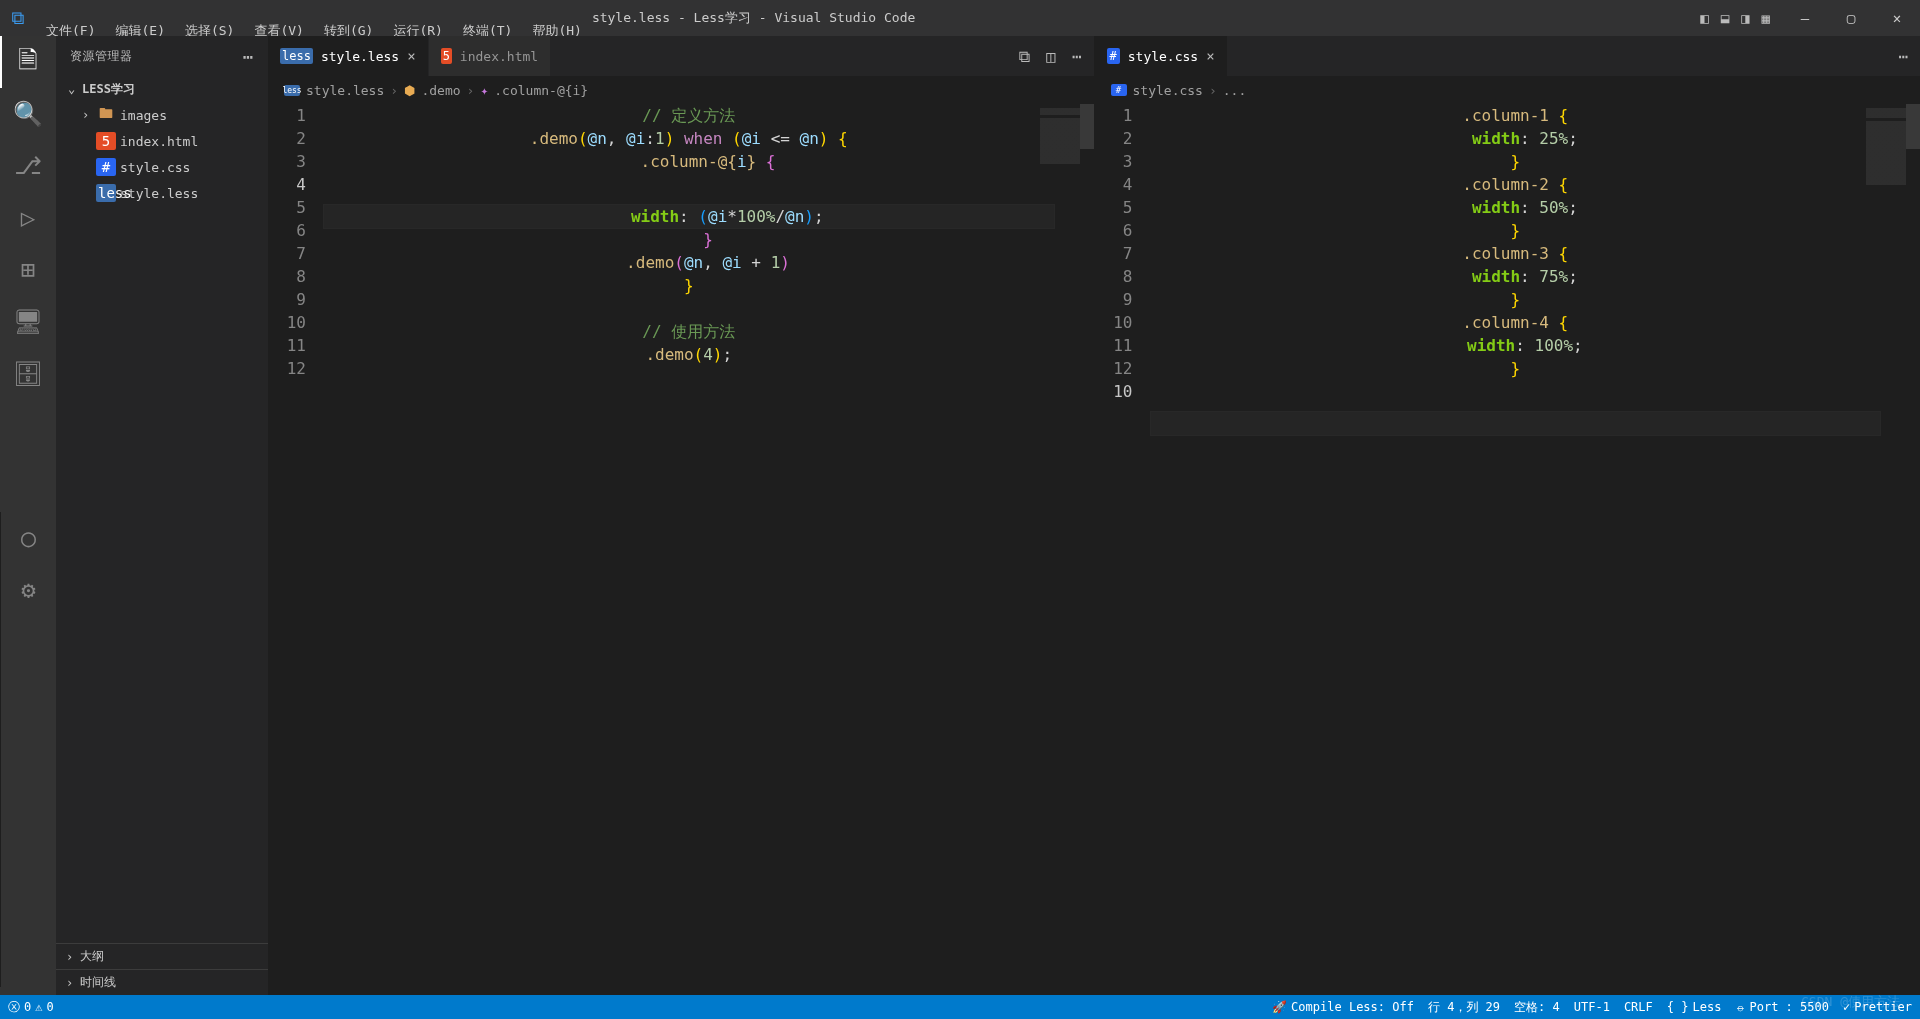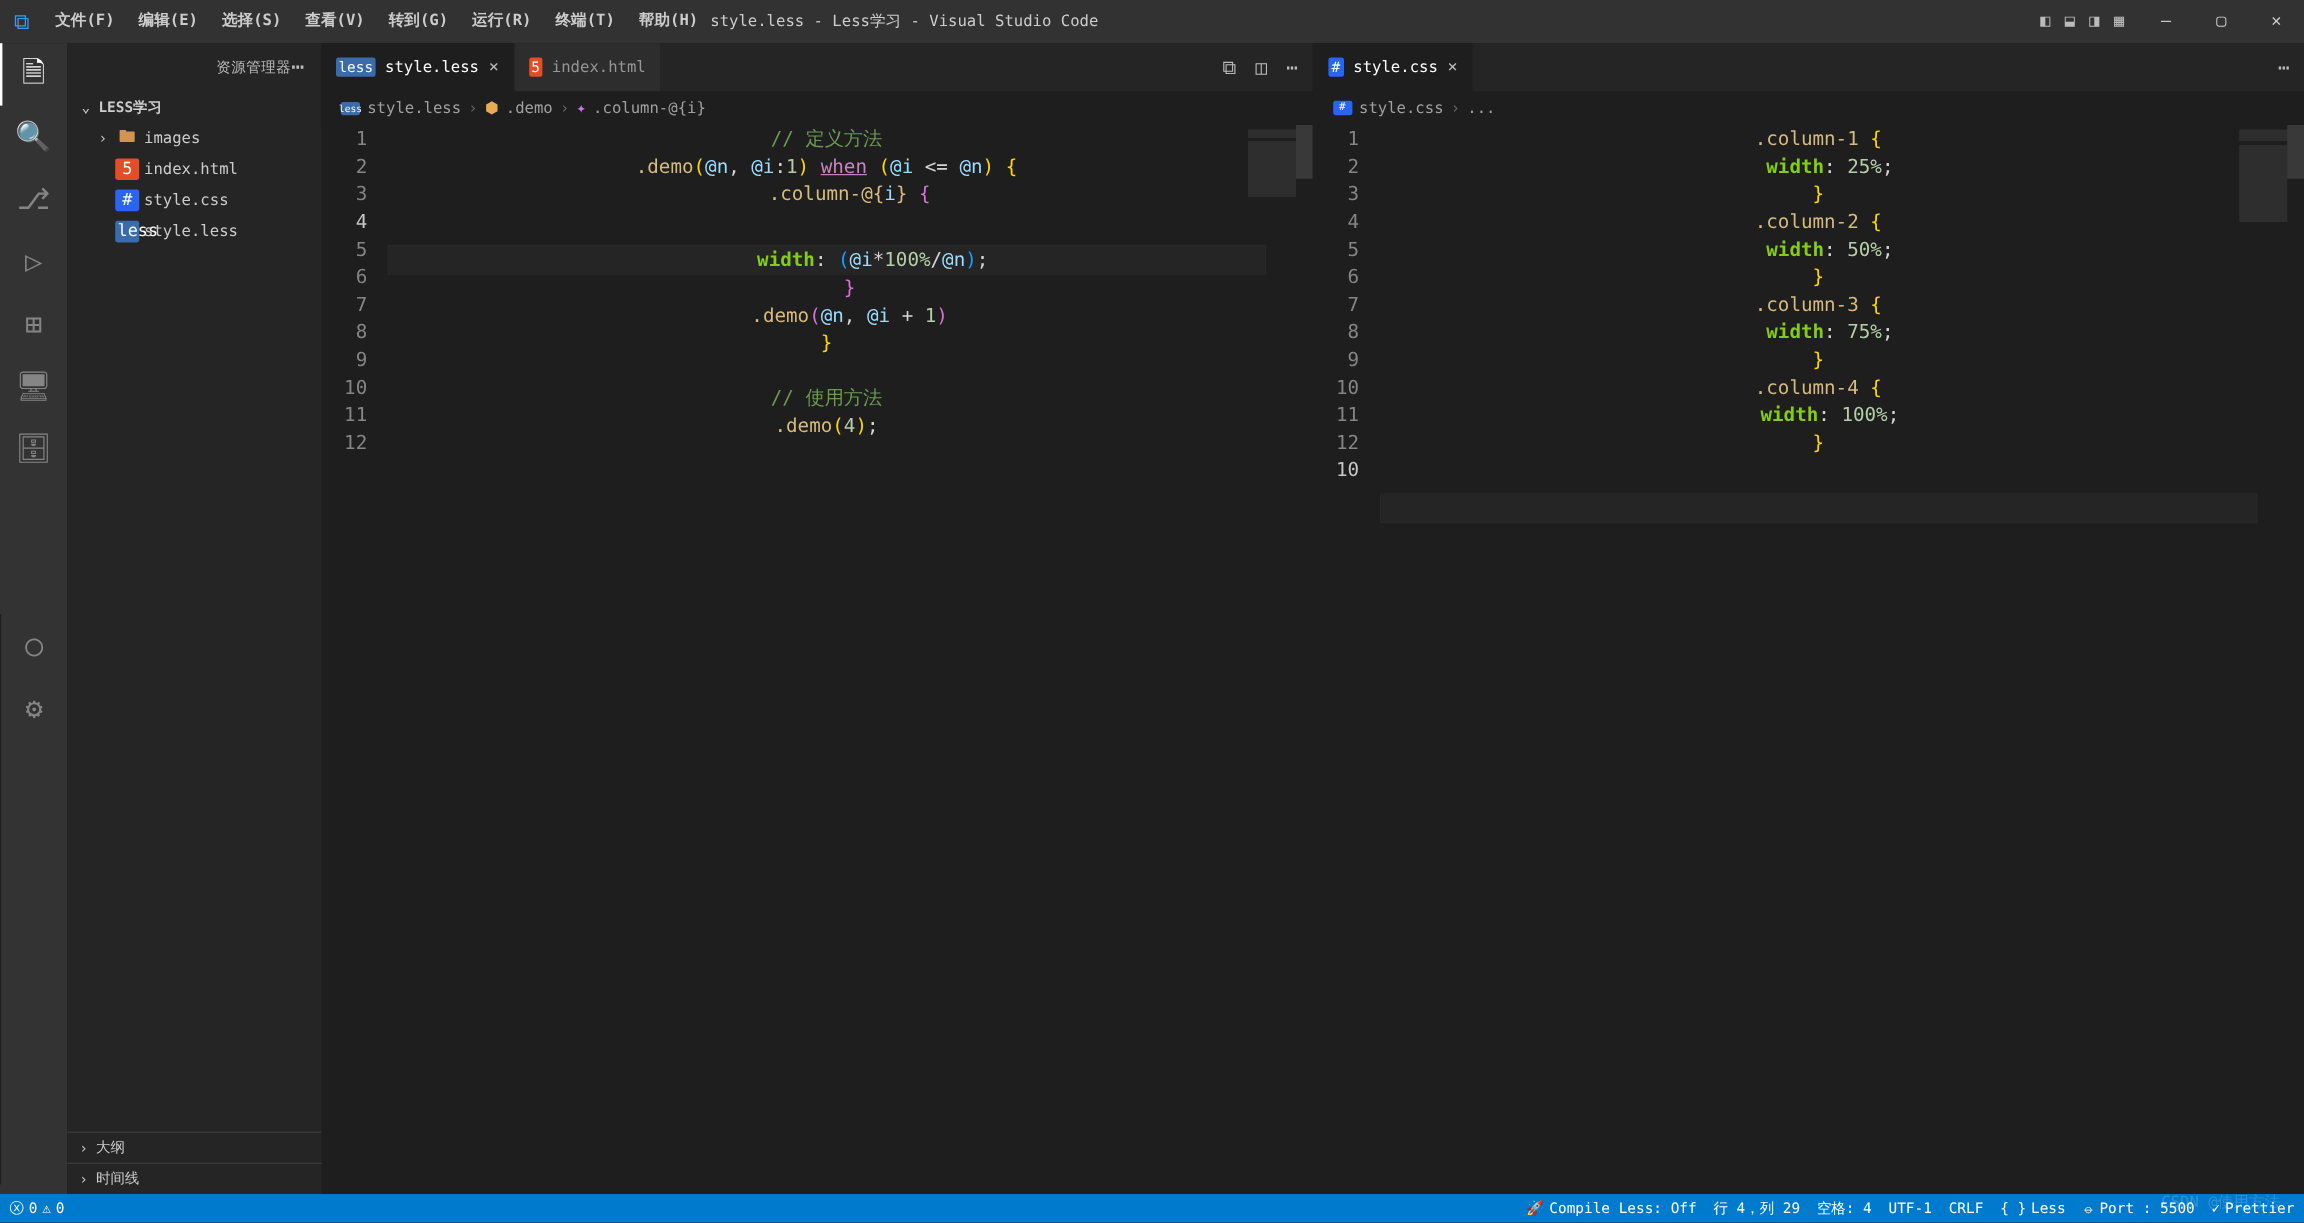--- a/index.html
+++ b/index.html
@@ -2,39 +2,39 @@
 <html><head>
 <meta charset="utf-8">
 <style>
 * { margin: 0; padding: 0; box-sizing: border-box; font-family: 'Segoe UI', Consolas, monospace; }
 body { background: #1e1e1e; color: #cccccc; height: 1019px; width: 1920px; overflow: hidden; display: flex; flex-direction: column; }
 
 
 .titlebar { height: 36px; background: #323233; display: flex; align-items: center; font-size: 13px; color: #cccccc; }
 .titlebar .vscode-logo { width: 36px; display:flex; justify-content:center; color:#3b9bf0; font-size:18px;}
 .titlebar .menu { display: flex; }
-.titlebar .menu-item { padding: 0 10px; height: 36px; line-height: 36px; cursor: default; font-weight: bold; }
+.titlebar .menu-item { padding: 13px 10px; height: 36px; line-height: 36px; cursor: default; }
 .titlebar .title { flex: 1; text-align: left; color: #cccccc; }
 .titlebar .winctrl { display: flex; }
 .titlebar .layout-icons { display:flex; gap:12px; padding:0 12px; color:#bbb; font-size:14px;}
 .titlebar .winbtn { width: 46px; text-align: center; height: 36px; line-height: 36px; cursor: default; font-size:14px;}
 
 
 .main { flex: 1; display: flex; min-height: 0; }
 
 
 .activitybar { width: 56px; background: #333333; display: flex; flex-direction: column; justify-content: space-between; padding-bottom: 8px; }
 .activitybar .group { display: flex; flex-direction: column; }
 .ab-item { height: 52px; display: flex; align-items: center; justify-content: center; color: #858585; font-size: 24px; position: relative; }
 .ab-item.active { color: #ffffff; }
 .ab-item.active::before { content:""; position:absolute; left:0; top:0; bottom:0; width:2px; background:#fff; }
 
 
 .sidebar { width: 212px; background: #252526; display: flex; flex-direction: column; font-size: 13px; }
-.sidebar-header { height: 40px; display: flex; align-items: center; justify-content: flex-end; padding: 0 14px; color: #bbbbbb; font-size: 12px; letter-spacing: 0.5px; }
+.sidebar-header { height: 40px; display: flex; align-items: center; justify-content: space-between; padding: 0 14px; color: #bbbbbb; font-size: 12px; letter-spacing: 0.5px; }
 .sidebar-header .actions { color: #bbb; font-size:18px;}
 .tree { padding-left: 2px; }
 .tree-row { display: flex; align-items: center; height: 26px; padding-left: 10px; color: #cccccc; cursor: default; }
 .tree-row .twist { width: 14px; color:#c5c5c5; font-size:12px;}
 .tree-row .ficon { width: 20px; text-align:center; margin-right: 4px; font-size: 14px; }
 .tree-row.folder { font-weight: bold; font-size:12px;}
 .tree-row.indent1 { padding-left: 24px; }
 .bottom-panels { margin-top: auto; }
 .bottom-panels .tree-row { border-top: 1px solid #3c3c3c; font-size:12px;}
 
@@ -67,21 +67,21 @@
 .gutter .ln { height: 23px; }
 .gutter .ln.cur { color: #c6c6c6; }
 .codetext { flex: 1; white-space: pre; color: #d4d4d4; padding-right: 40px; text-align: center;}
 .codetext .line { height: 23px; }
 .line.current { background: rgba(255,255,255,0.03); outline: 1px solid #282828; margin-top: 32px; }
 
 .tok-comment { color: #6a9955; }
 .tok-sel { color: #d7ba7d; }
 .tok-var { color: #9cdcfe; }
 .tok-num { color: #b5cea8; }
-.tok-kw { color: #c586c0; text-decoration: underline; }
+.tok-kw { color: #c586c0; }
 .tok-prop { color: #84cc16; font-weight: bold; }
 .tok-paren { color: #ffd700; }
 .tok-paren2 { color: #da70d6; }
 .tok-paren3 { color: #179fff; }
 .tok-op { color:#d4d4d4;}
 
 .minimap { position:absolute; right:14px; top:4px; width:40px; height:80px; opacity:0.15; background:linear-gradient(#888 0 9%,transparent 9% 12%,#888 12% 70%, transparent 70% 100%);}
 .scroll-thumb { position:absolute; right:0; top:0; width:14px; height:45px; background:rgba(121,121,121,0.3);}
 
 

